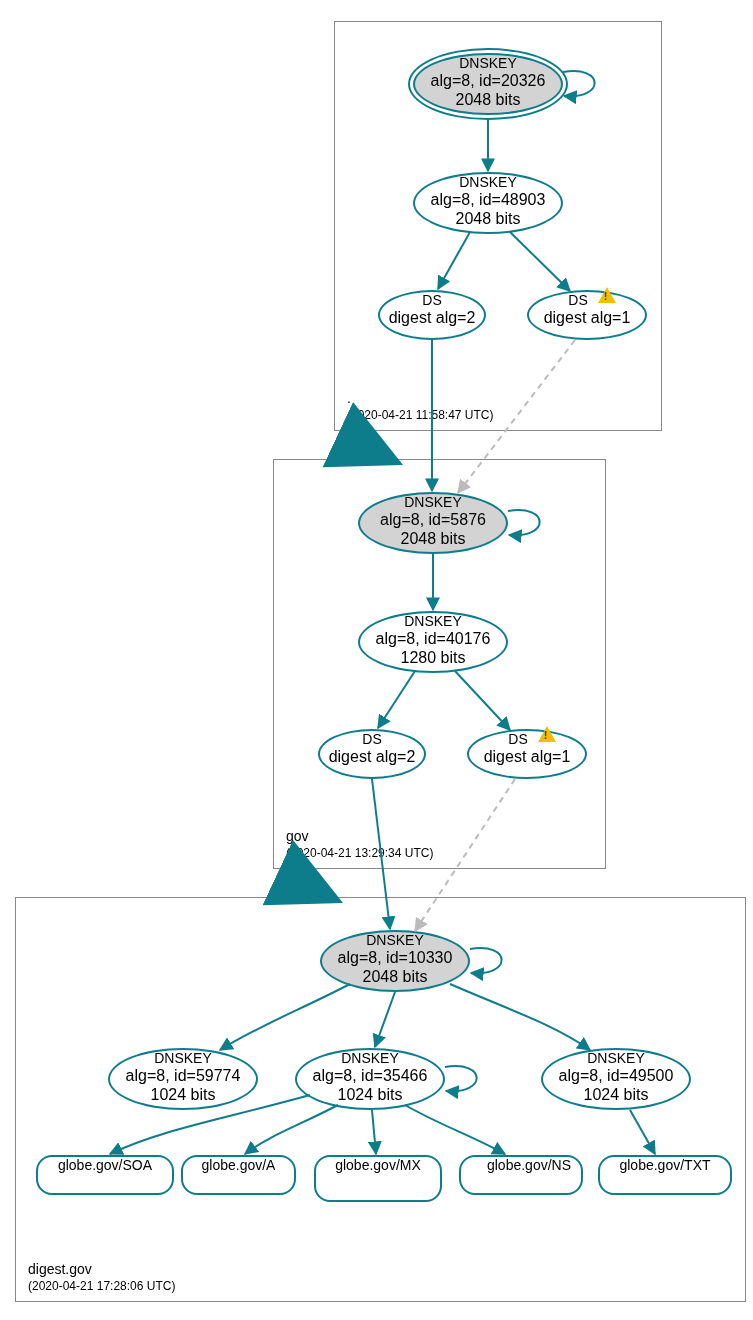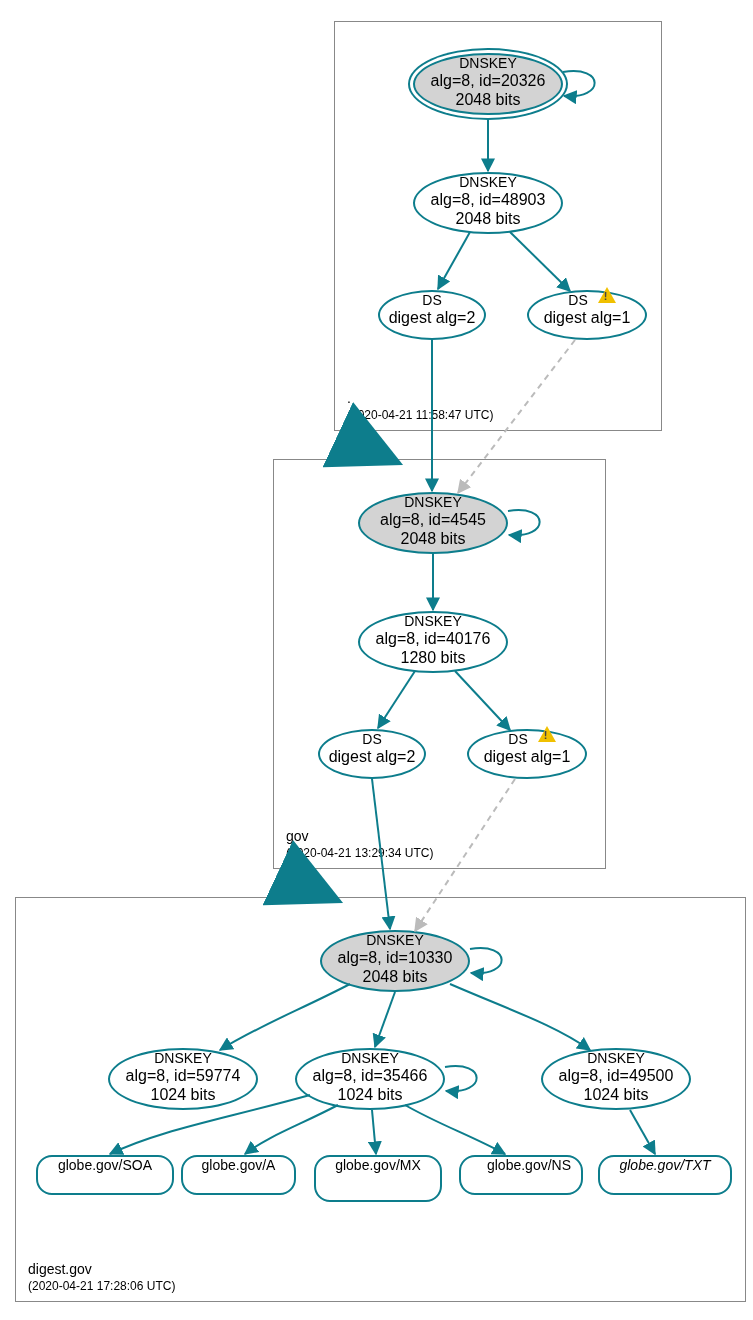--- a/index.html
+++ b/index.html
@@ -120,21 +120,21 @@
 
 <div class="zone-box" style="left:273px; top:459px; width:331px; height:408px;">
   <div class="zone-label">
     <span>gov</span><br>
     <span class="zone-timestamp">(2020-04-21 13:29:34 UTC)</span>
   </div>
 </div>
 
 <div class="node ellipse grey" style="left:358px; top:492px; width:150px; height:62px;">
   <div class="node-title">DNSKEY</div>
-  <div class="node-sub">alg=8, id=4545</div>
+  <div class="node-sub">alg=8, id=5876</div>
   <div class="node-sub">2048 bits</div>
 </div>
 
 <div class="node ellipse" style="left:358px; top:611px; width:150px; height:62px;">
   <div class="node-title">DNSKEY</div>
   <div class="node-sub">alg=8, id=40176</div>
   <div class="node-sub">1280 bits</div>
 </div>
 
 <div class="node ellipse" style="left:318px; top:729px; width:108px; height:50px;">
@@ -186,21 +186,21 @@
 </div>
 <div class="node rrect" style="left:181px; top:1155px; width:115px; height:40px;">
   <span class="node-title">globe.gov/A</span>
 </div>
 <div class="node rrect" style="left:314px; top:1155px; width:128px; height:47px;">
   <span class="node-title">globe.gov/MX</span>
 </div>
 <div class="node rrect" style="left:459px; top:1155px; width:124px; height:40px;padding-left:16px;">
   <span class="node-title">globe.gov/NS</span>
 </div>
-<div class="node rrect" style="left:598px; top:1155px; width:134px; height:40px;font-style:italic;">
+<div class="node rrect" style="left:598px; top:1155px; width:134px; height:40px;">
   <span class="node-title">globe.gov/TXT</span>
 </div>
 
 <svg class="edges" width="753" height="1320">
   <defs>
     <marker id="arr" viewBox="0 0 10 10" refX="9" refY="5" markerWidth="7" markerHeight="7" orient="auto-start-reverse">
       <path d="M 0 0 L 10 5 L 0 10 z" fill="#0d7d8c"></path>
     </marker>
     <marker id="arrG" viewBox="0 0 10 10" refX="9" refY="5" markerWidth="7" markerHeight="7" orient="auto-start-reverse">
       <path d="M 0 0 L 10 5 L 0 10 z" fill="#bbb"></path>

